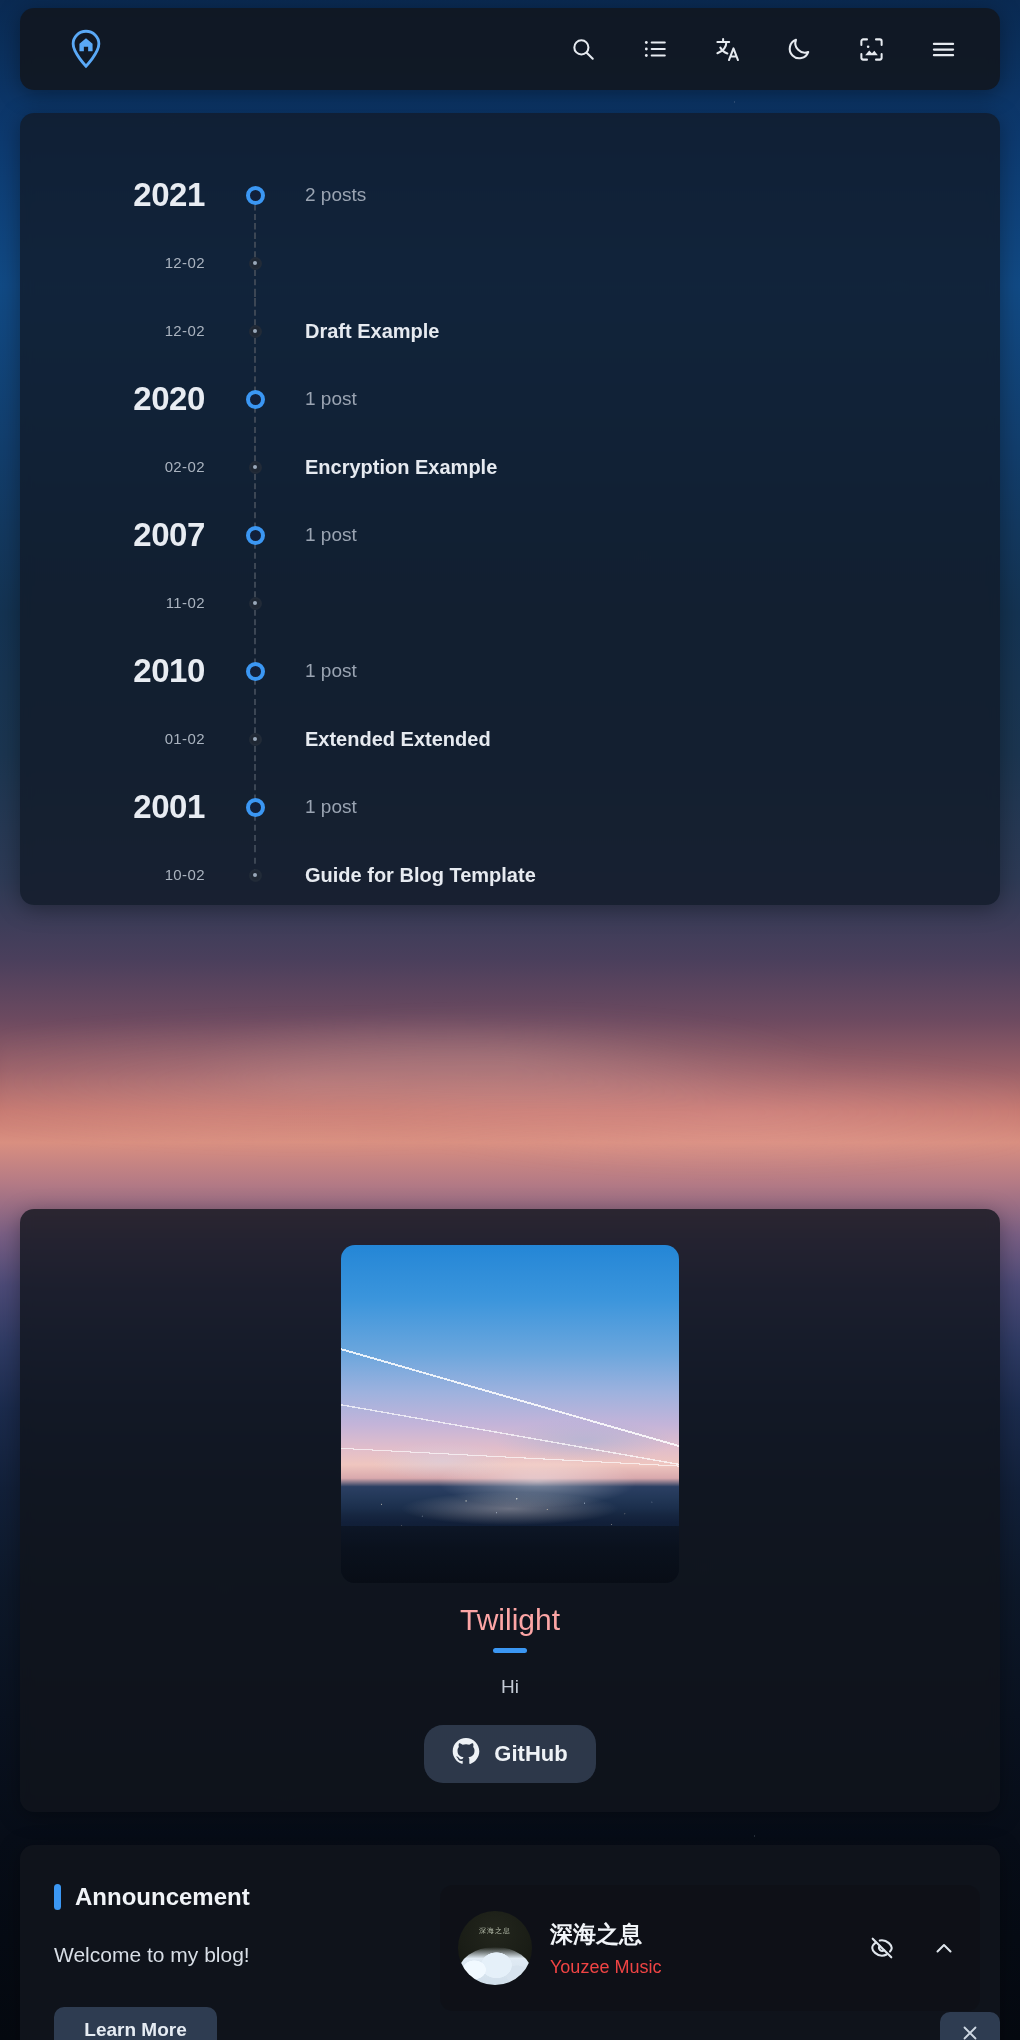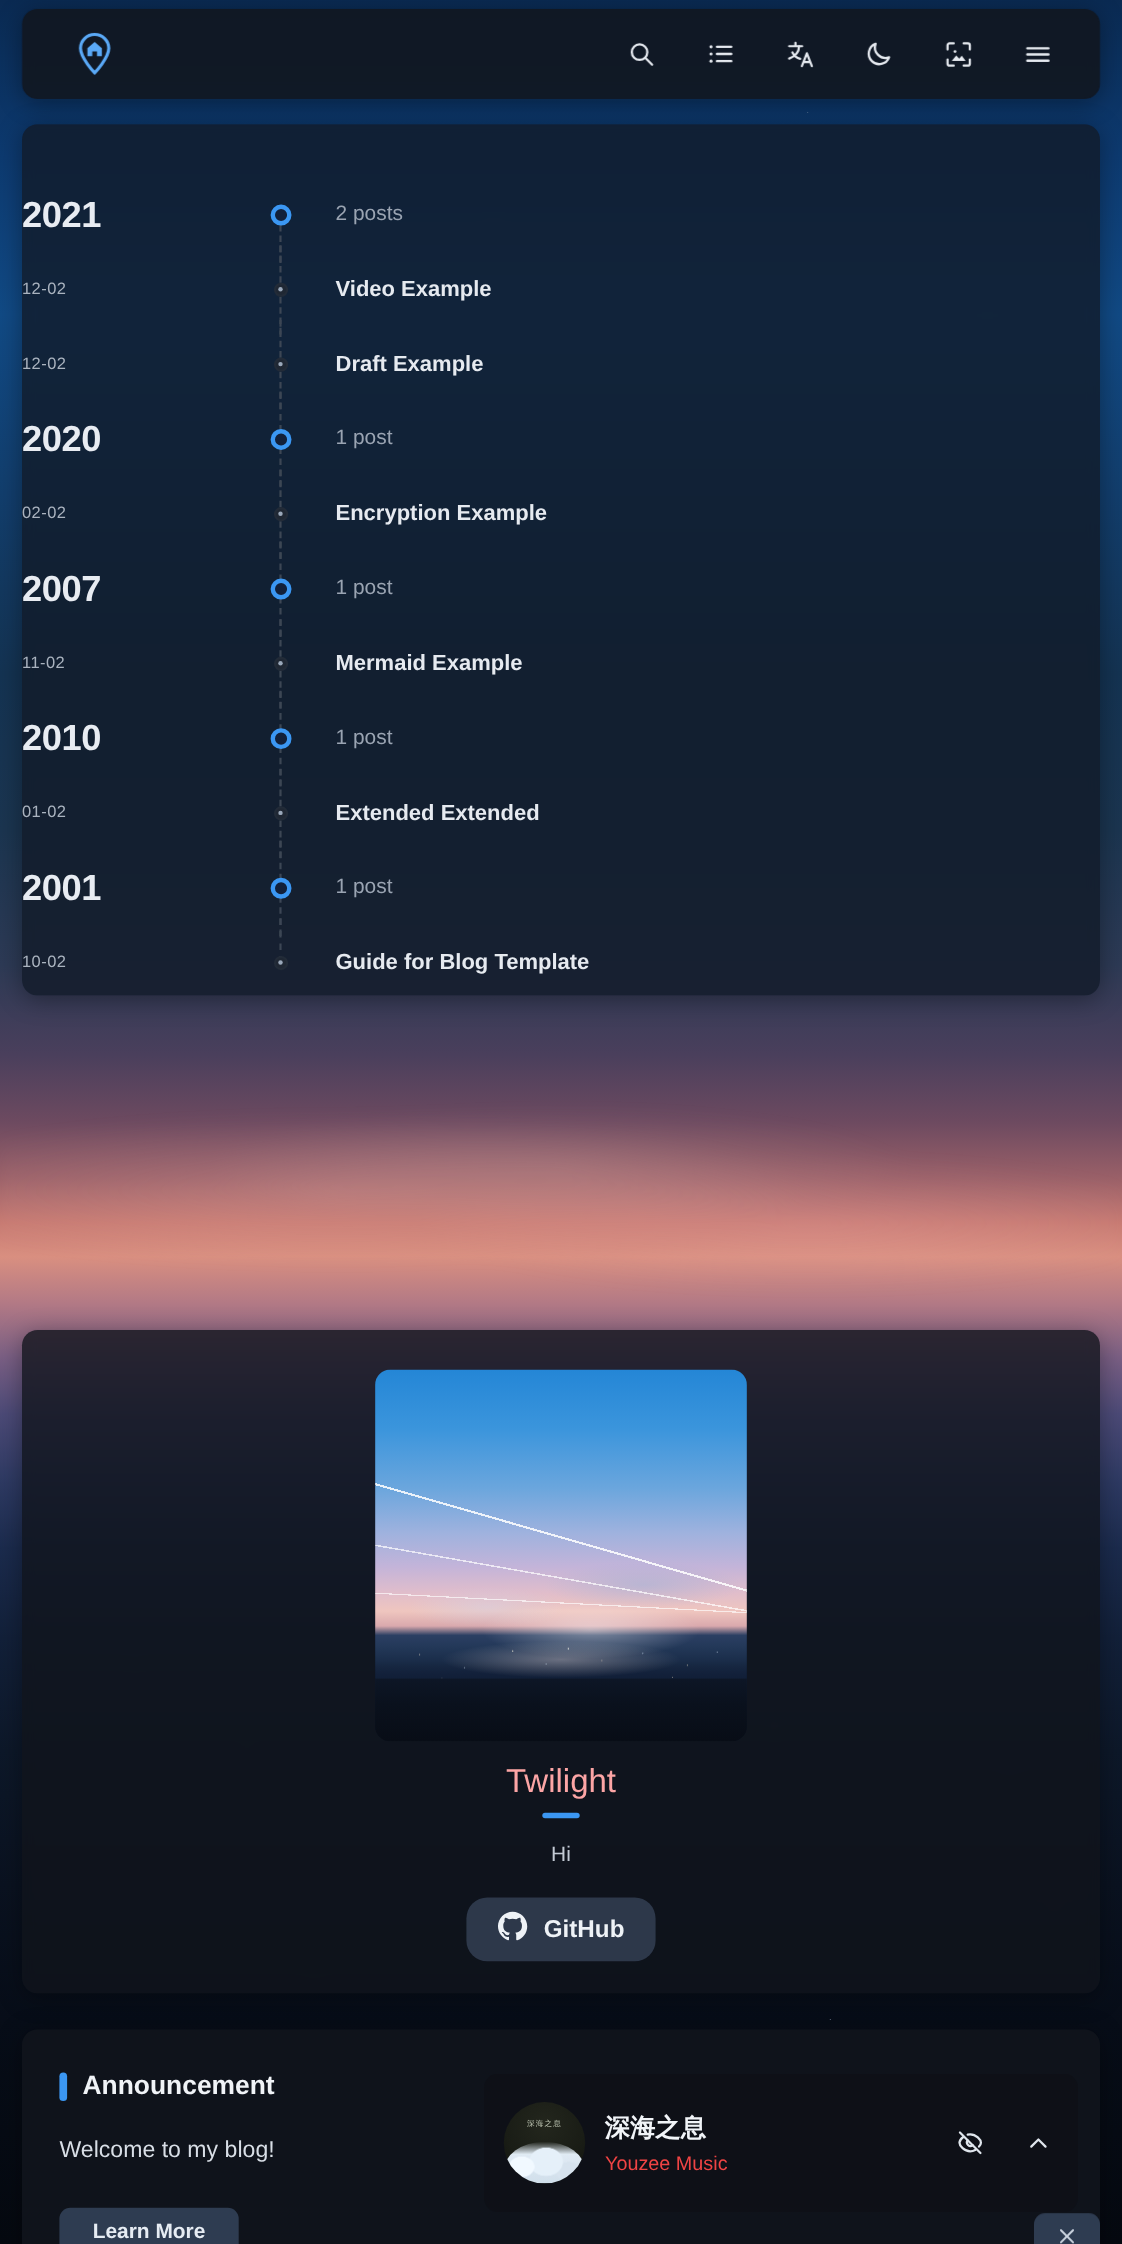--- a/index.html
+++ b/index.html
@@ -96,21 +96,21 @@
   .nav-ic svg{ display:block; }
 
   
   #timeline-card{
     position:absolute; left:20px; top:113px; width:980px; height:792px;
     background:rgba(17,26,40,.80);
     overflow:hidden;
   }
   #timeline{ position:relative; padding:48px 0 0 0; }
   .tl-row{ display:flex; align-items:center; position:relative; }
-  .tl-left{ width:215px; padding-right:30px; flex:none; }
+  .tl-left{ width:215px; text-align:right; padding-right:30px; flex:none; }
   .tl-axis{ width:40px; flex:none; display:flex; justify-content:center; position:relative; }
   .tl-right{ flex:1; padding-left:30px; }
 
   .year-row{ height:68px; }
   .year-label{
     font-size:33px; font-weight:700; color:#e8ecf2; letter-spacing:-.4px;
   }
   .year-count{ font-size:19px; color:#9aa4b2; }
   .dot-year{
     width:19px;height:19px;border-radius:50%;
@@ -341,21 +341,20 @@
         <div class="tl-axis">
           <span class="dot-year"></span>
         </div>
         <div class="tl-right"><span class="year-count">2 posts</span></div>
       </div>
       <div class="tl-row post-row">
         <div class="tl-left"><span class="post-date">12-02</span></div>
         <div class="tl-axis">
           <span class="dot-post"></span>
         </div>
-        <div class="tl-right"><a class="post-title">Video Example</a></div>
       </div>
       <div class="tl-row post-row">
         <div class="tl-left"><span class="post-date">12-02</span></div>
         <div class="tl-axis">
           <span class="dot-post"></span>
         </div>
         <div class="tl-right"><a class="post-title">Draft Example</a></div>
       </div>
       <div class="tl-row year-row">
         <div class="tl-left"><span class="year-label">2020</span></div>
@@ -376,21 +375,20 @@
         <div class="tl-axis">
           <span class="dot-year"></span>
         </div>
         <div class="tl-right"><span class="year-count">1 post</span></div>
       </div>
       <div class="tl-row post-row">
         <div class="tl-left"><span class="post-date">11-02</span></div>
         <div class="tl-axis">
           <span class="dot-post"></span>
         </div>
-        <div class="tl-right"><a class="post-title">Mermaid Example</a></div>
       </div>
       <div class="tl-row year-row">
         <div class="tl-left"><span class="year-label">2010</span></div>
         <div class="tl-axis">
           <span class="dot-year"></span>
         </div>
         <div class="tl-right"><span class="year-count">1 post</span></div>
       </div>
       <div class="tl-row post-row">
         <div class="tl-left"><span class="post-date">01-02</span></div>

